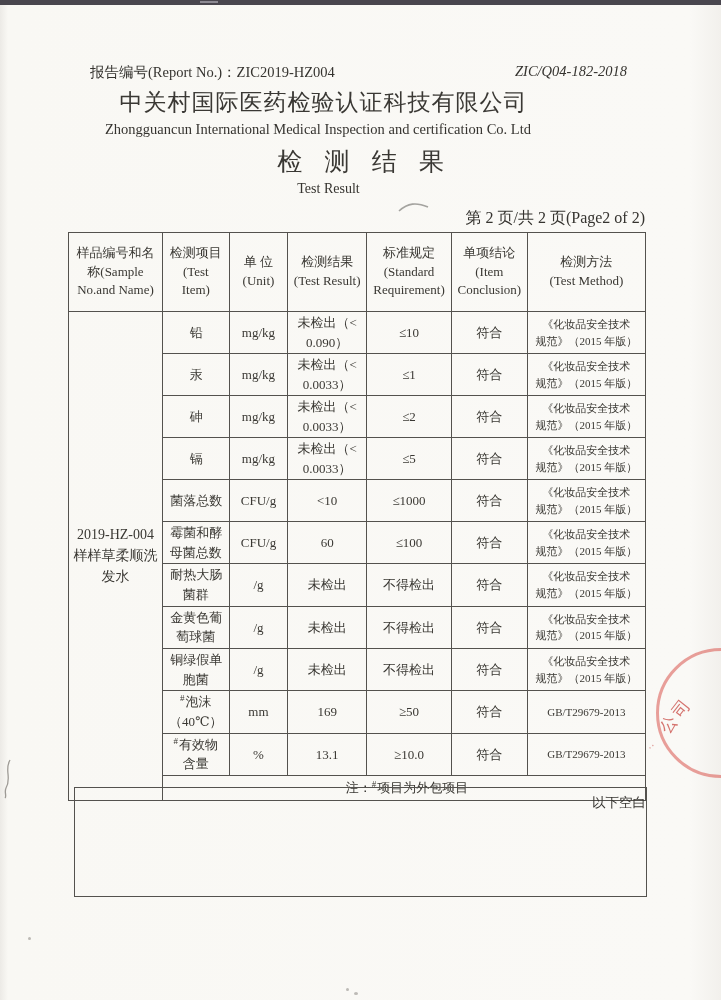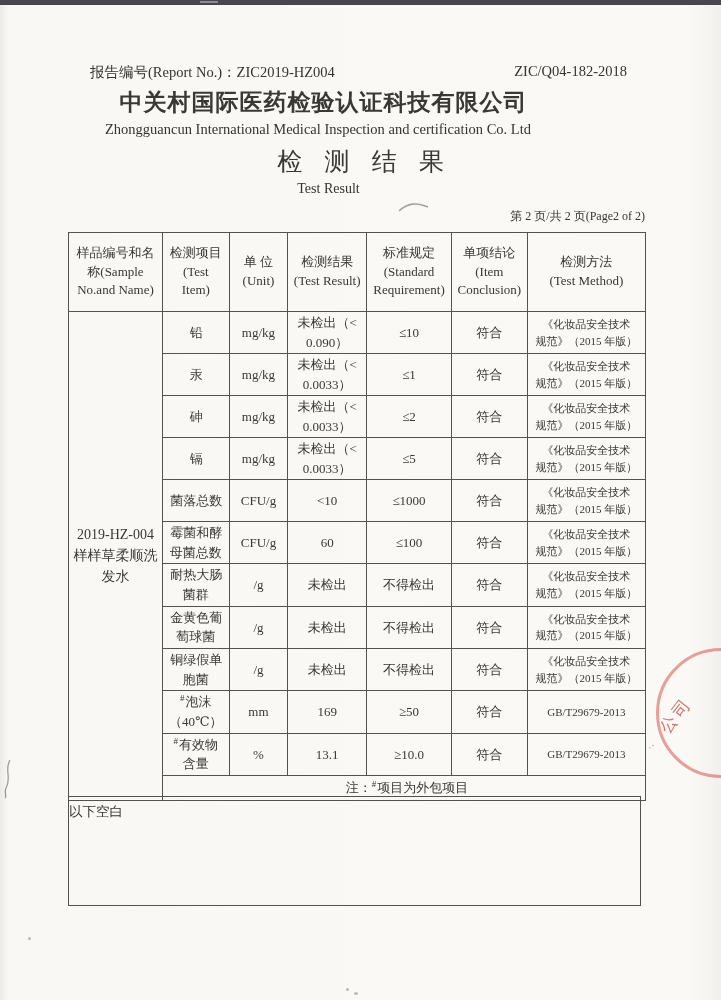--- a/index.html
+++ b/index.html
@@ -8,51 +8,51 @@
     background:linear-gradient(90deg,#eceae6 0px,#f9f8f4 8px,#faf9f6 690px,#f2f0ec 721px);
     font-family:"Liberation Serif","DejaVu Serif",serif;
     color:#35332f;
   }
   .page{position:absolute;inset:0;}
   .scanner-bar{position:absolute;top:0;left:0;width:721px;height:5px;background:#49464e;}
   .scanner-bar:after{content:"";position:absolute;left:200px;top:1px;width:18px;height:2px;background:#8d8a93;}
 
   .report-line{position:absolute;top:63px;left:0;width:721px;font-size:14.5px;}
   .report-no{position:absolute;left:90px;top:0;white-space:nowrap;}
-  .doc-code{position:absolute;right:94px;top:0;white-space:nowrap;}
+  .doc-code{position:absolute;right:94px;top:0;white-space:nowrap;font-style:italic;}
 
   .company-cn{position:absolute;top:87px;left:0;width:647px;text-align:center;
-    font-size:23px;font-weight:700;letter-spacing:1px;color:#3a3834;}
+    font-size:23px;font-weight:400;letter-spacing:1px;color:#3a3834;}
   .company-en{position:absolute;top:121px;left:0;width:636px;text-align:center;font-size:14.5px;}
   .title-cn{position:absolute;top:145px;left:4px;width:721px;text-align:center;
     font-size:25px;letter-spacing:8px;color:#3a3834;}
   .title-en{position:absolute;top:181px;left:0;width:657px;text-align:center;font-size:14px;}
-  .page-indicator{position:absolute;top:208px;right:76px;font-size:12px;white-space:nowrap;}
+  .page-indicator{position:absolute;top:208px;right:76px;font-size:16px;white-space:nowrap;}
 
   table.result{
     position:absolute;left:68px;top:232px;
     border-collapse:collapse;table-layout:fixed;width:578px;
     font-size:13px;color:#3a3833;
   }
   table.result td{
     border:1px solid #54524e;
     text-align:center;vertical-align:middle;
     padding:1px 2px;line-height:1.5;
     white-space:pre-line;
   }
   tr.hdr td{height:76px;font-size:13px;line-height:1.45;}
   tr.data td{height:39px;}
   td.method{font-size:11px;}
   td.sample{font-size:14px;line-height:1.6;}
   sup{font-size:9px;vertical-align:super;margin-right:1px;}
   tr.note-row td{height:22px;text-align:center;padding-left:8px;}
 
   .end-box{
-    position:absolute;left:68px;top:787px;width:571px;height:108px;
-    border:1.5px solid #54524e;text-align:left;margin-top:9px;
+    position:absolute;left:74px;top:787px;width:571px;height:108px;
+    border:1.5px solid #54524e;text-align:right;
   }
   .end-line1{margin-top:6px;font-size:13.5px;}
   .end-line2{margin-top:4px;font-size:13px;}
 
   .stamp{
     position:absolute;left:656px;top:648px;width:124px;height:124px;
     border:3.5px solid rgba(216,84,76,0.55);border-radius:50%;
     pointer-events:none;
   }
   .stamp-text{

